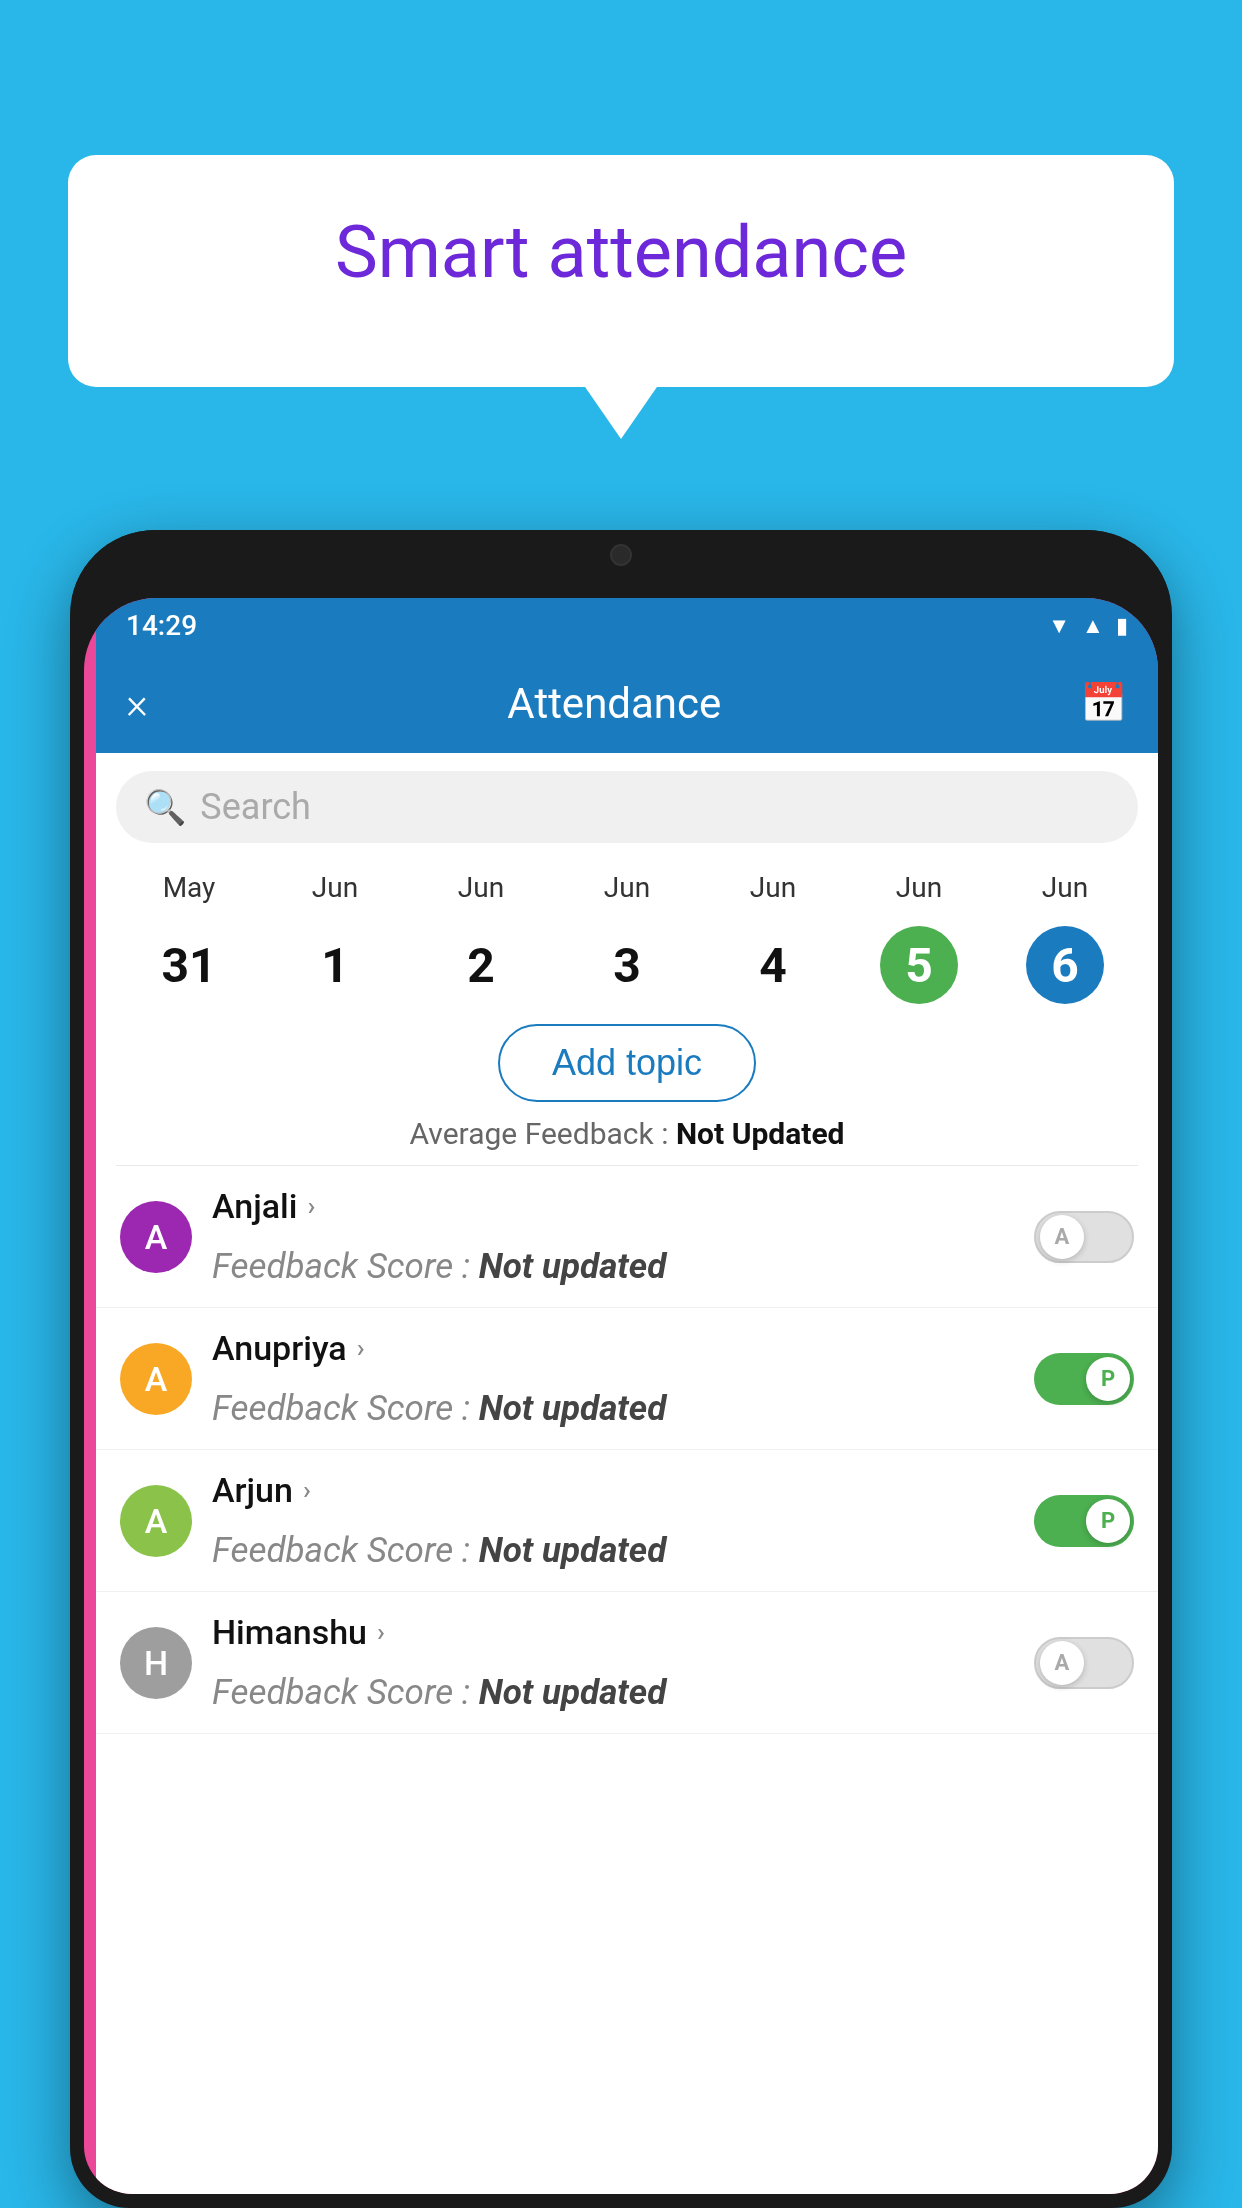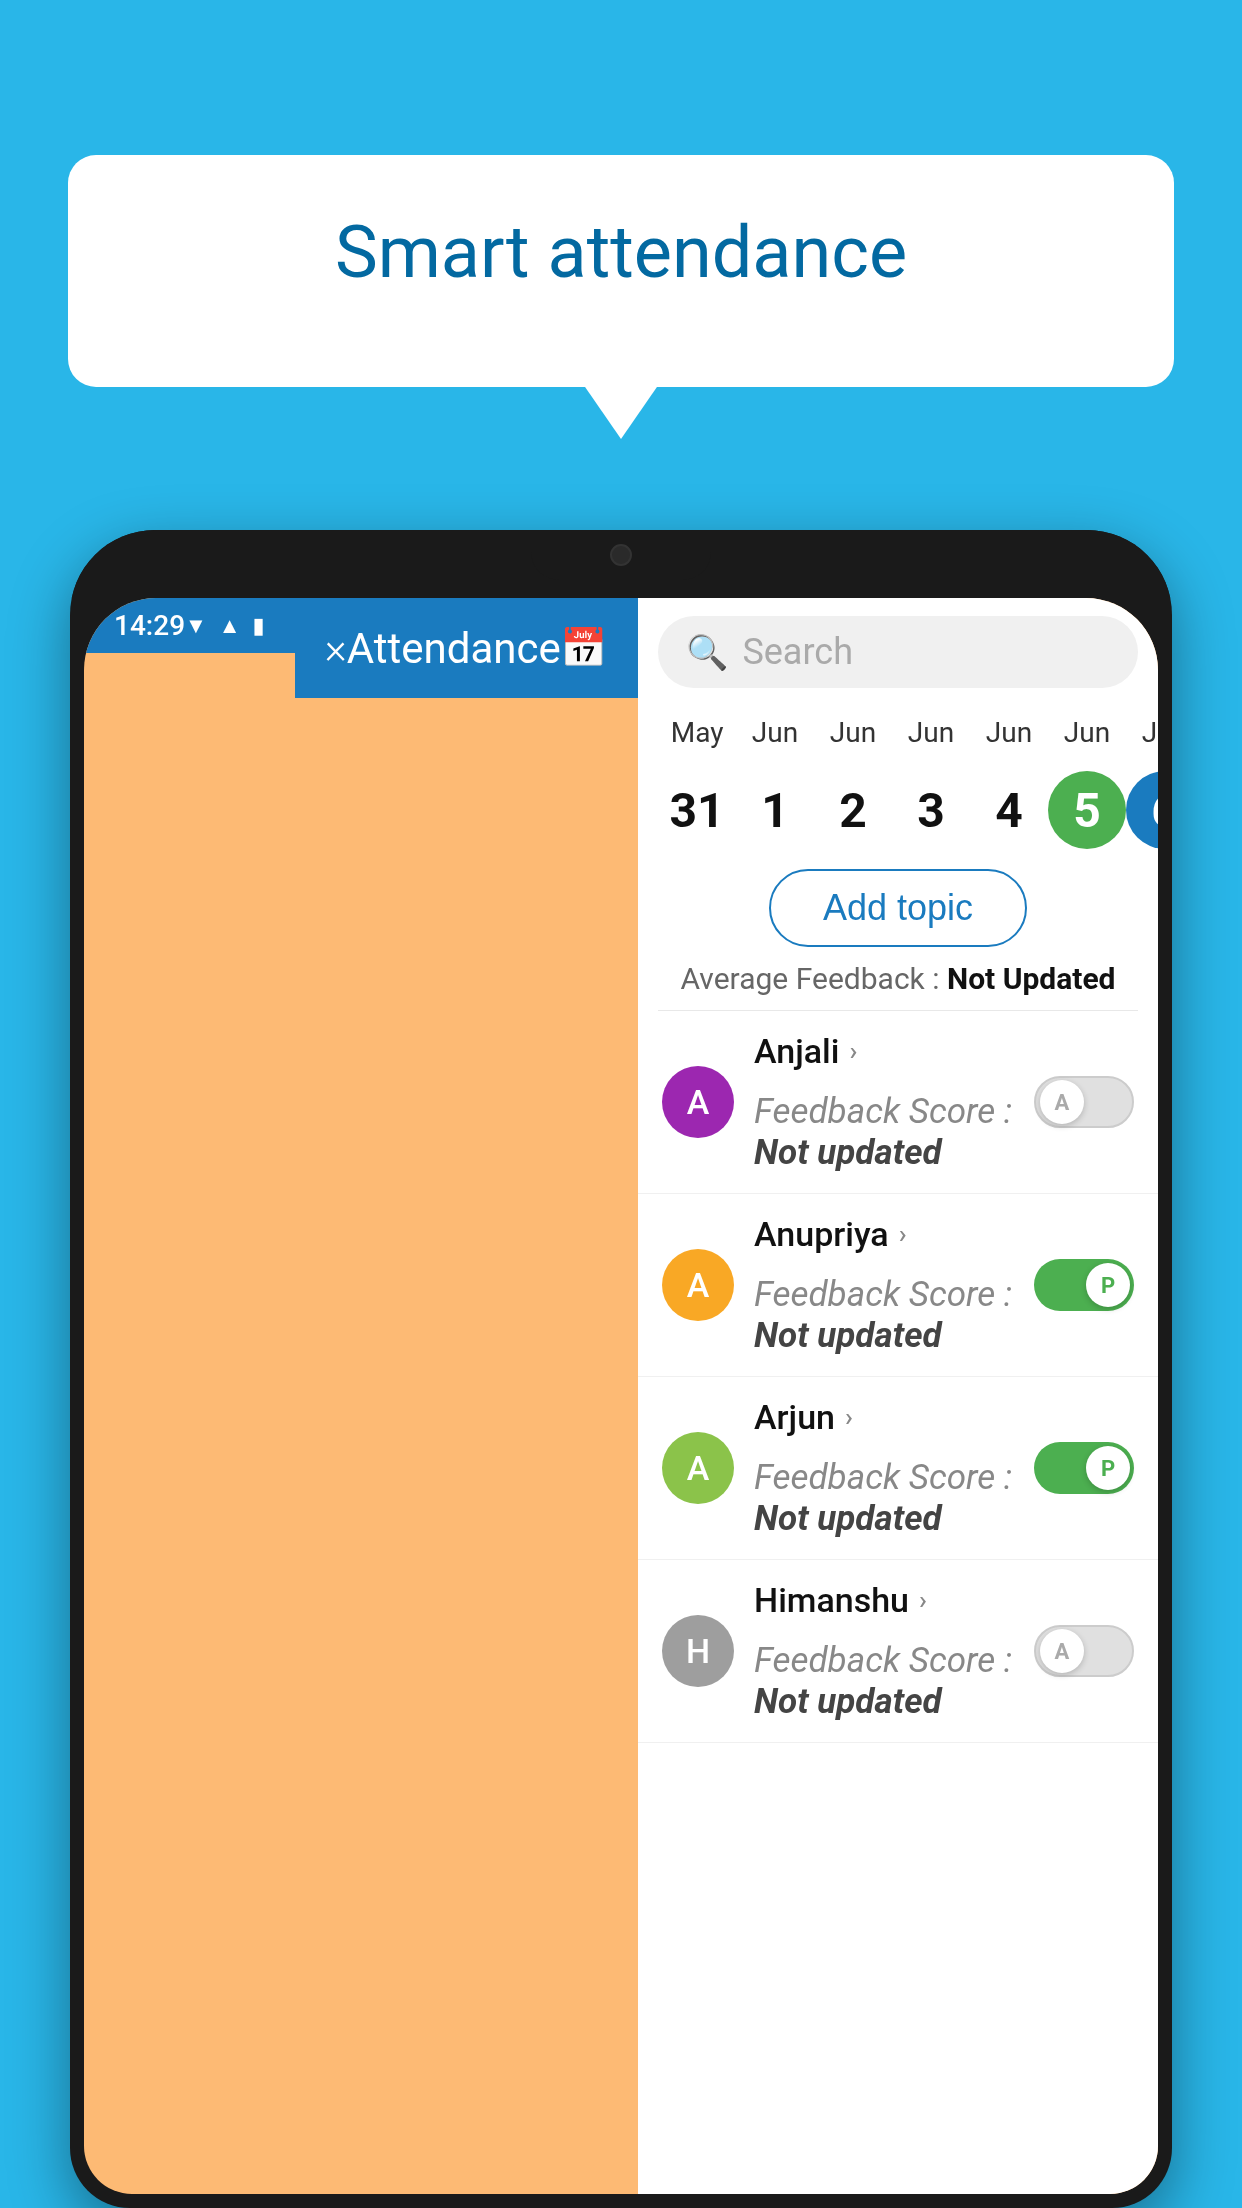--- a/index.html
+++ b/index.html
@@ -33,21 +33,21 @@
       transform: translateX(-50%);
       width: 0;
       height: 0;
       border-left: 38px solid transparent;
       border-right: 38px solid transparent;
       border-top: 55px solid #ffffff;
     }
 
     .speech-bubble-title {
       font-size: 72px;
-      color: #0369a1;
+      color: #6d28d9;
       font-weight: 400;
       margin-bottom: 32px;
     }
 
     .speech-bubble-sub {
       font-size: 38px;
       color: #888888;
       font-weight: 400;
     }
 
@@ -369,25 +369,26 @@
       color: #4caf50;
     }
 
     
     .phone-screen {
       position: absolute;
       top: 68px;
       left: 14px;
       right: 14px;
       bottom: 14px;
-      background: #fdba74;
+      background: #ec4899;
       border-radius: 72px 72px 48px 48px;
       overflow: hidden;
       display: flex;
-      flex-direction: row;
+      flex-direction: column;
+      padding-left: 12px;
     }
   </style>
 </head>
 <body>
 
 <div class="speech-bubble">
   <div class="speech-bubble-title">Smart attendance</div>
 </div>
 
 <div class="phone-frame">

